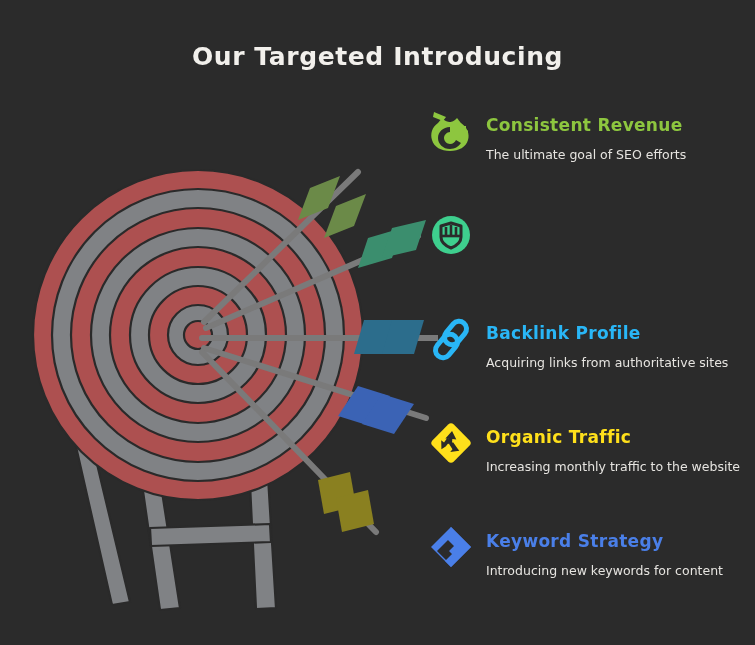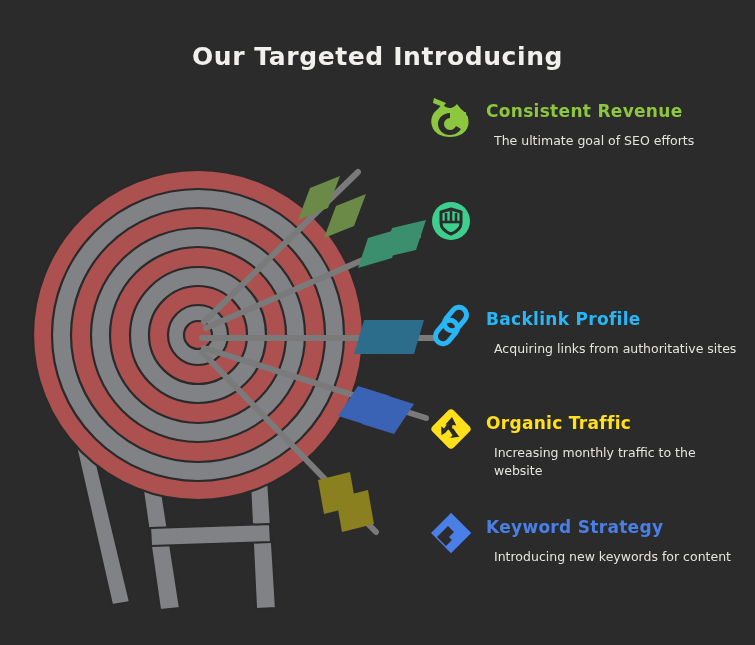--- a/index.html
+++ b/index.html
@@ -42,21 +42,21 @@
     left: 18px;
     top: 150px;
     width: 420px;
     height: 470px;
   }
 
   
   #objectives-list {
     position: absolute;
     left: 424px;
-    top: 90px;
+    top: 104px;
     width: 318px;
   }
 
   .objective-item {
     position: relative;
     min-height: 84px;
     padding-left: 62px;
     margin-bottom: 20px;
   }
   .objective-item:last-child { margin-bottom: 0; }
@@ -78,21 +78,21 @@
     line-height: 1.1;
     padding-top: 12px;
   }
 
   .objective-desc {
     font-family: "DejaVu Sans", sans-serif;
     font-size: 12.5px;
     color: #e6e4e0;
     line-height: 1.45;
     margin-top: 11px;
-    margin-left: 8px;
+    margin-left: 0;
     max-width: 268px;
   }
 </style>
 </head>
 <body>
 
 <div id="stage">
 
   <div id="page-title">Our Targeted Introducing</div>
 

